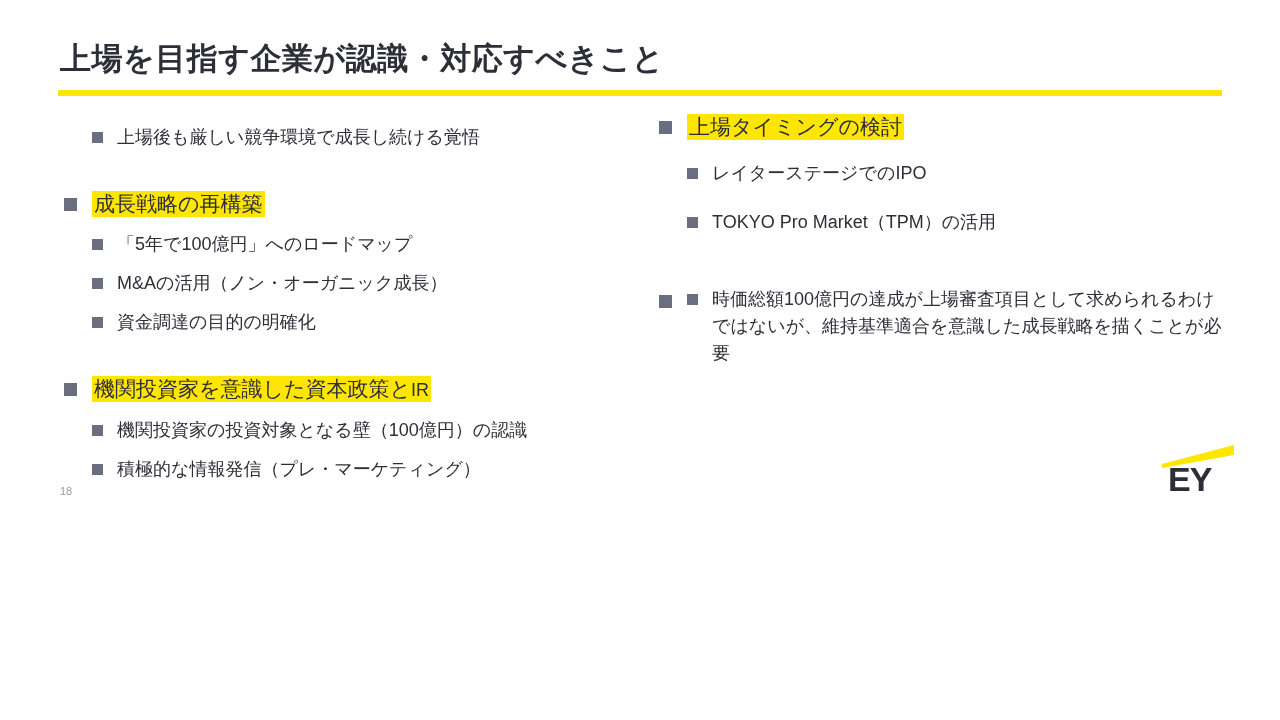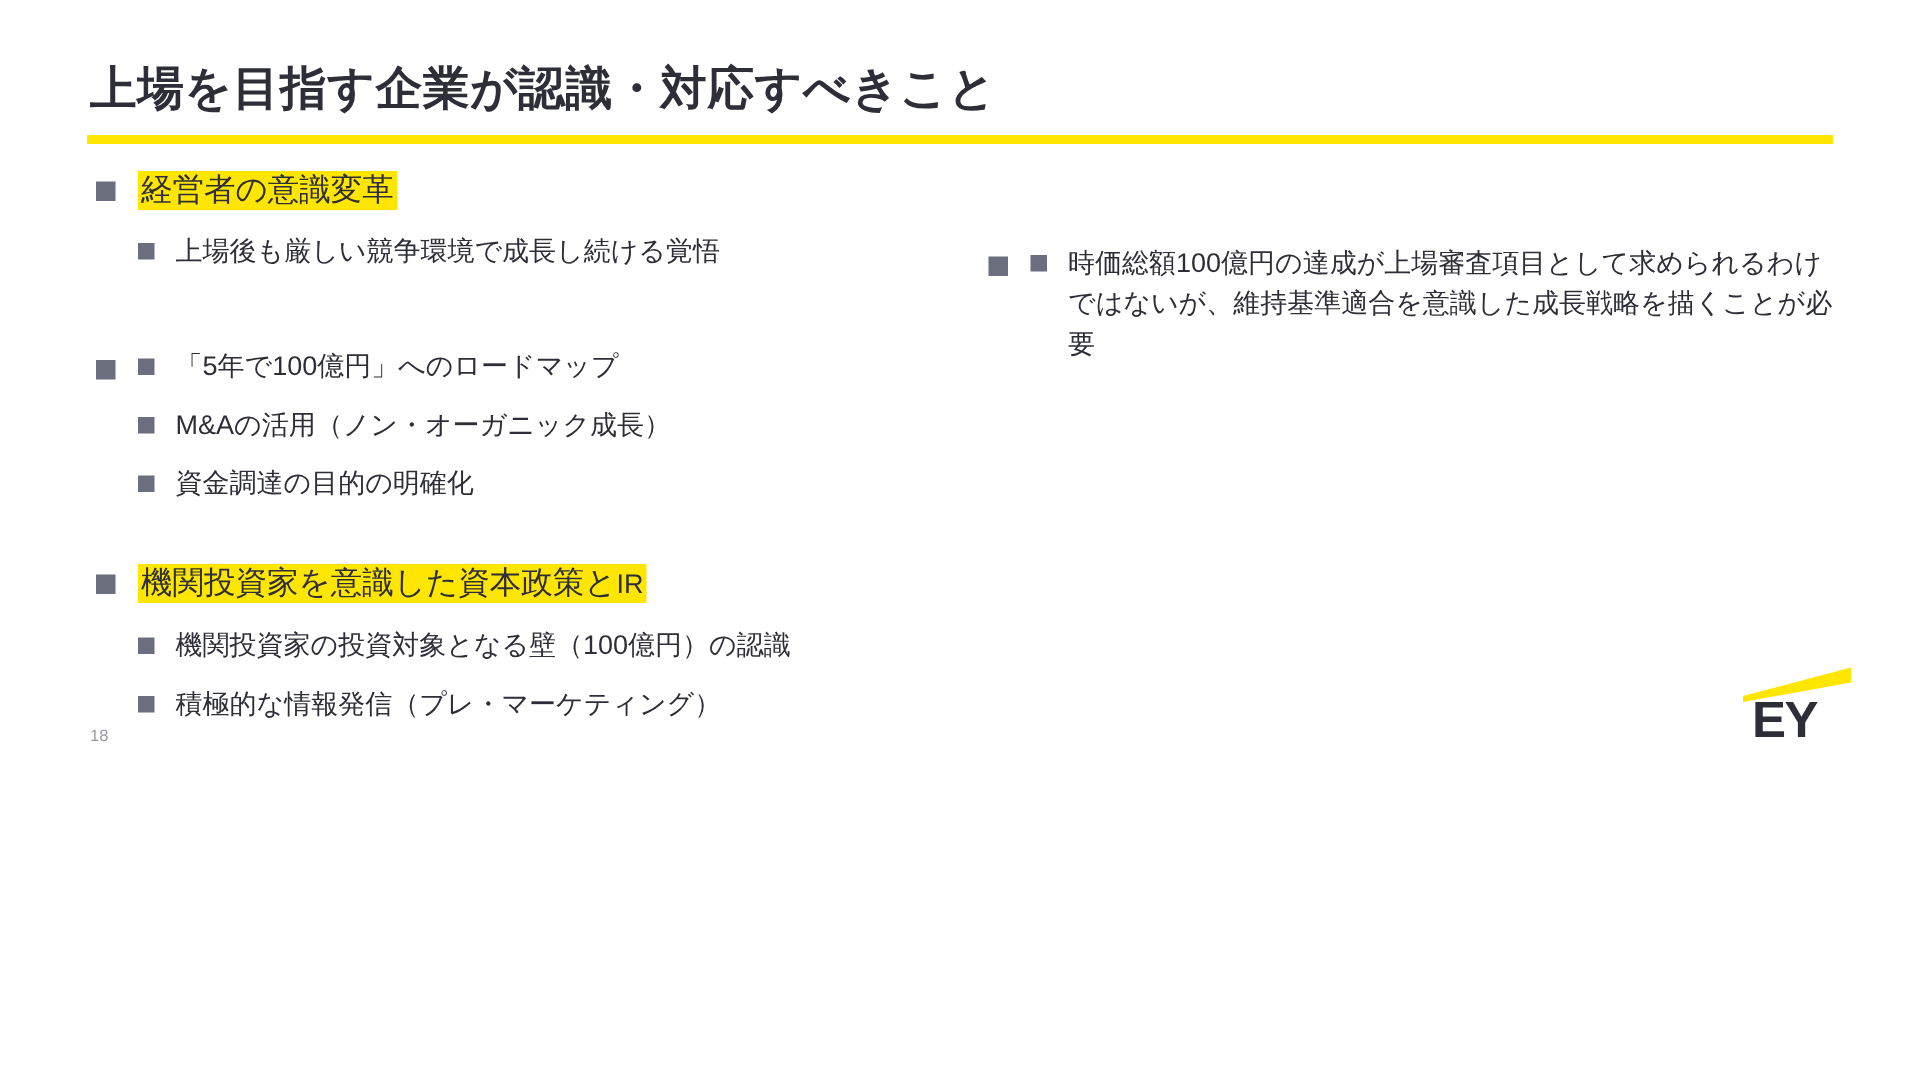--- a/index.html
+++ b/index.html
@@ -121,37 +121,34 @@
 <body>
 
 <div id="slide">
 
   <div id="title">上場を目指す企業が認識・対応すべきこと</div>
   <div id="title-rule"></div>
 
   <div class="column" id="col-left">
 
     <div class="group">
-      <div class="main-item">
-        <span class="main-bullet"></span>
-        <span class="main-label">経営者の意識変革</span>
-      </div>
       <ul class="sub-list">
         <li class="sub-item">
           <span class="sub-bullet"></span>
           <span>上場後も厳しい競争環境で成長し続ける覚悟</span>
         </li>
       </ul>
     </div>
 
     <div class="gap-md"></div>
 
     <div class="group">
       <div class="main-item">
         <span class="main-bullet"></span>
+        <span class="main-label">成長戦略の再構築</span>
       </div>
       <ul class="sub-list">
         <li class="sub-item">
           <span class="sub-bullet"></span>
           <span>「5年で100億円」へのロードマップ</span>
         </li>
         <li class="sub-item">
           <span class="sub-bullet"></span>
           <span>M&amp;Aの活用（ノン・オーガニック成長）</span>
         </li>
@@ -178,20 +175,36 @@
           <span class="sub-bullet"></span>
           <span>積極的な情報発信（プレ・マーケティング）</span>
         </li>
       </ul>
     </div>
 
   </div>
 
   <div class="column" id="col-right">
 
+    <div class="group">
+      <div class="main-item">
+        <span class="main-bullet"></span>
+        <span class="main-label">上場タイミングの検討</span>
+      </div>
+      <ul class="sub-list">
+        <li class="sub-item" style="margin-top:18px;">
+          <span class="sub-bullet"></span>
+          <span>レイターステージでのIPO</span>
+        </li>
+        <li class="sub-item" style="margin-top:22px;">
+          <span class="sub-bullet"></span>
+          <span>TOKYO Pro Market（TPM）の活用</span>
+        </li>
+      </ul>
+    </div>
 
     <div class="gap-lg"></div>
 
     <div class="group">
       <div class="main-item">
         <span class="main-bullet"></span>
       </div>
       <ul class="sub-list">
         <li class="sub-item wide" style="margin-top:2px;">
           <span class="sub-bullet"></span>

